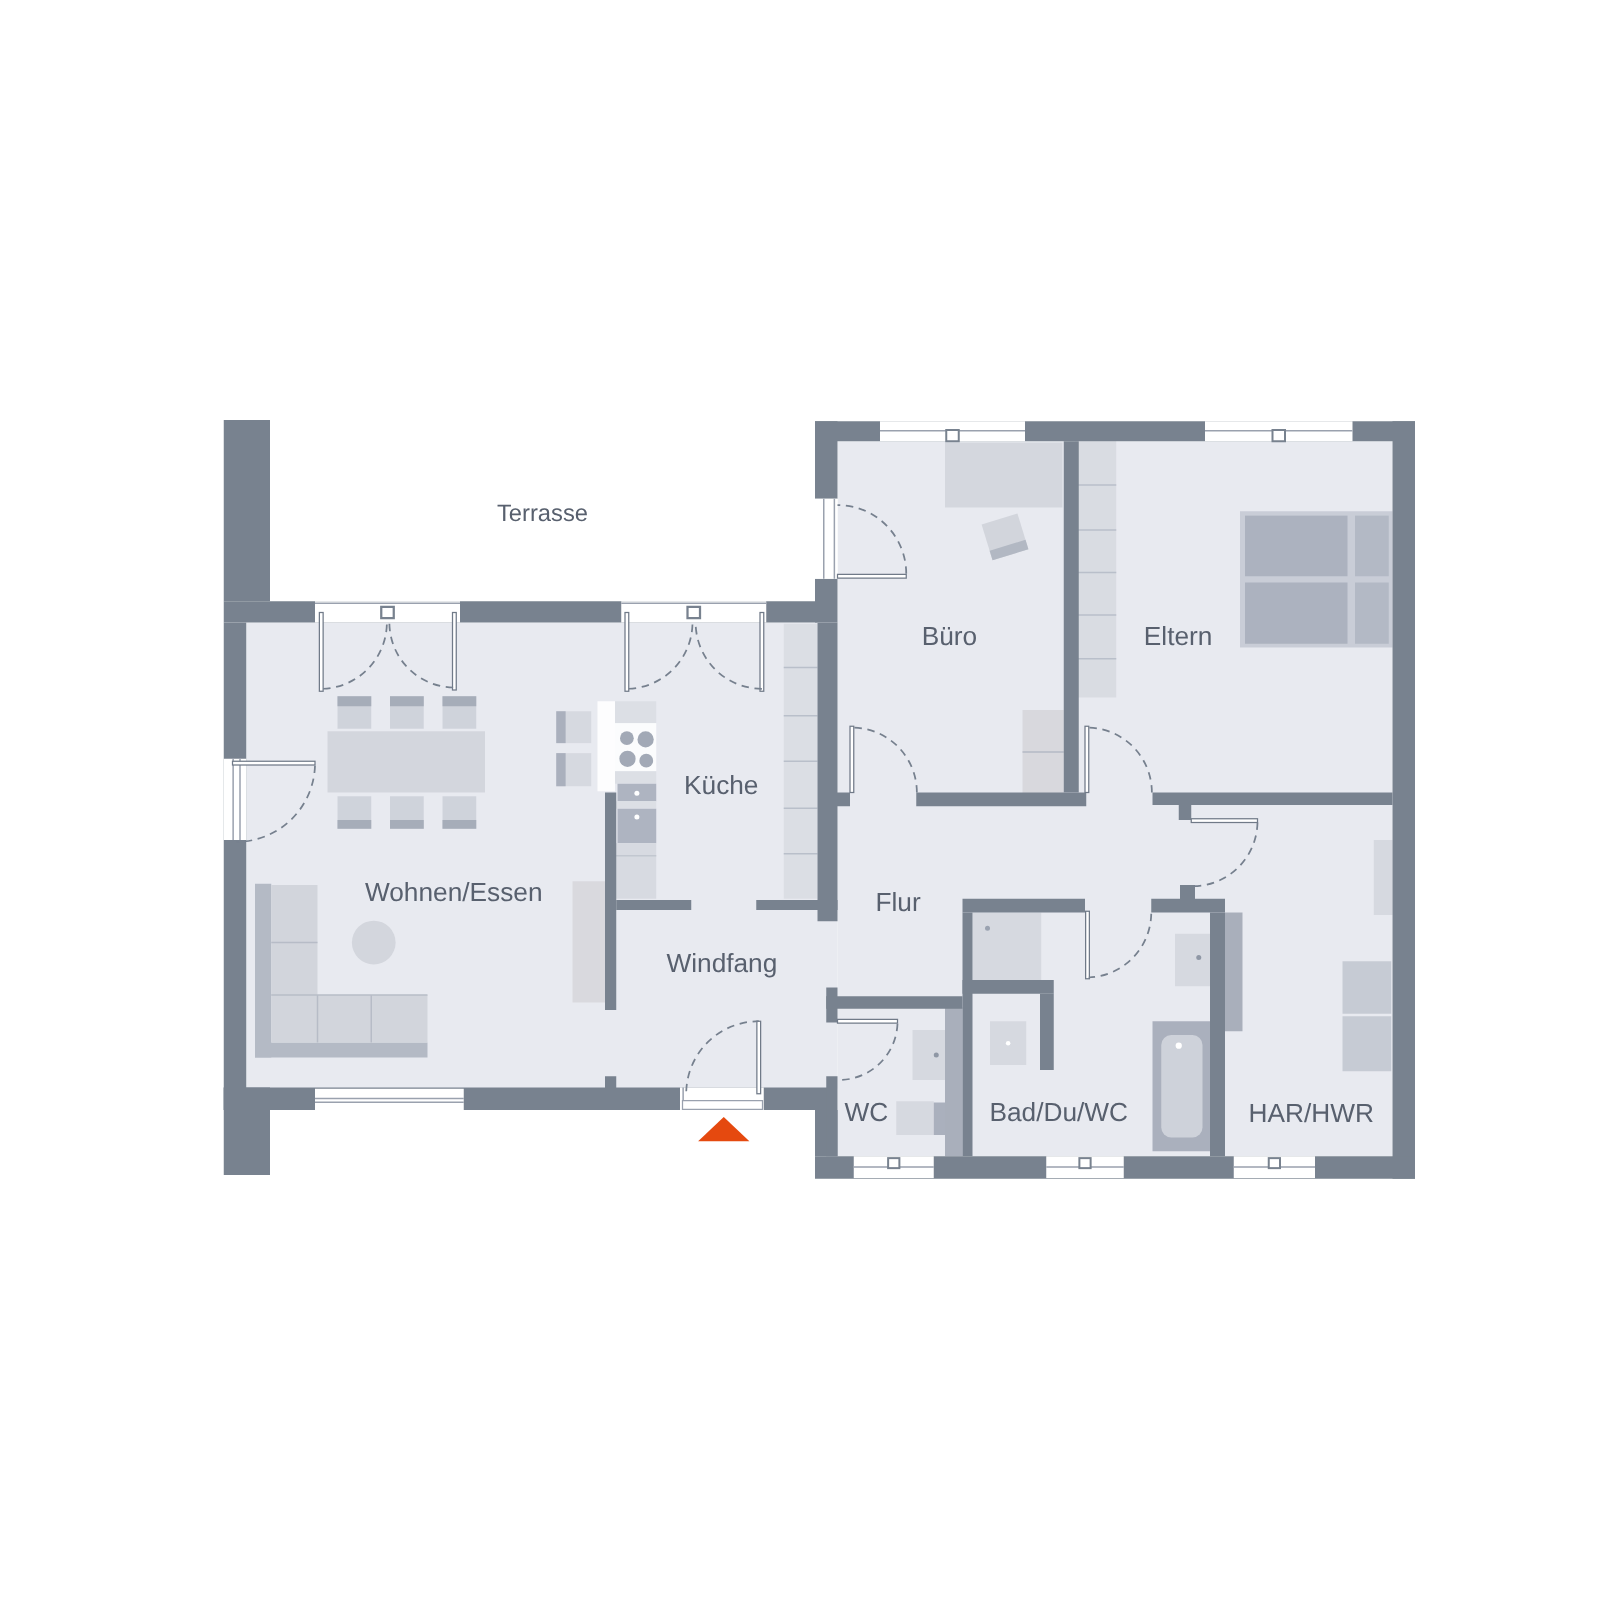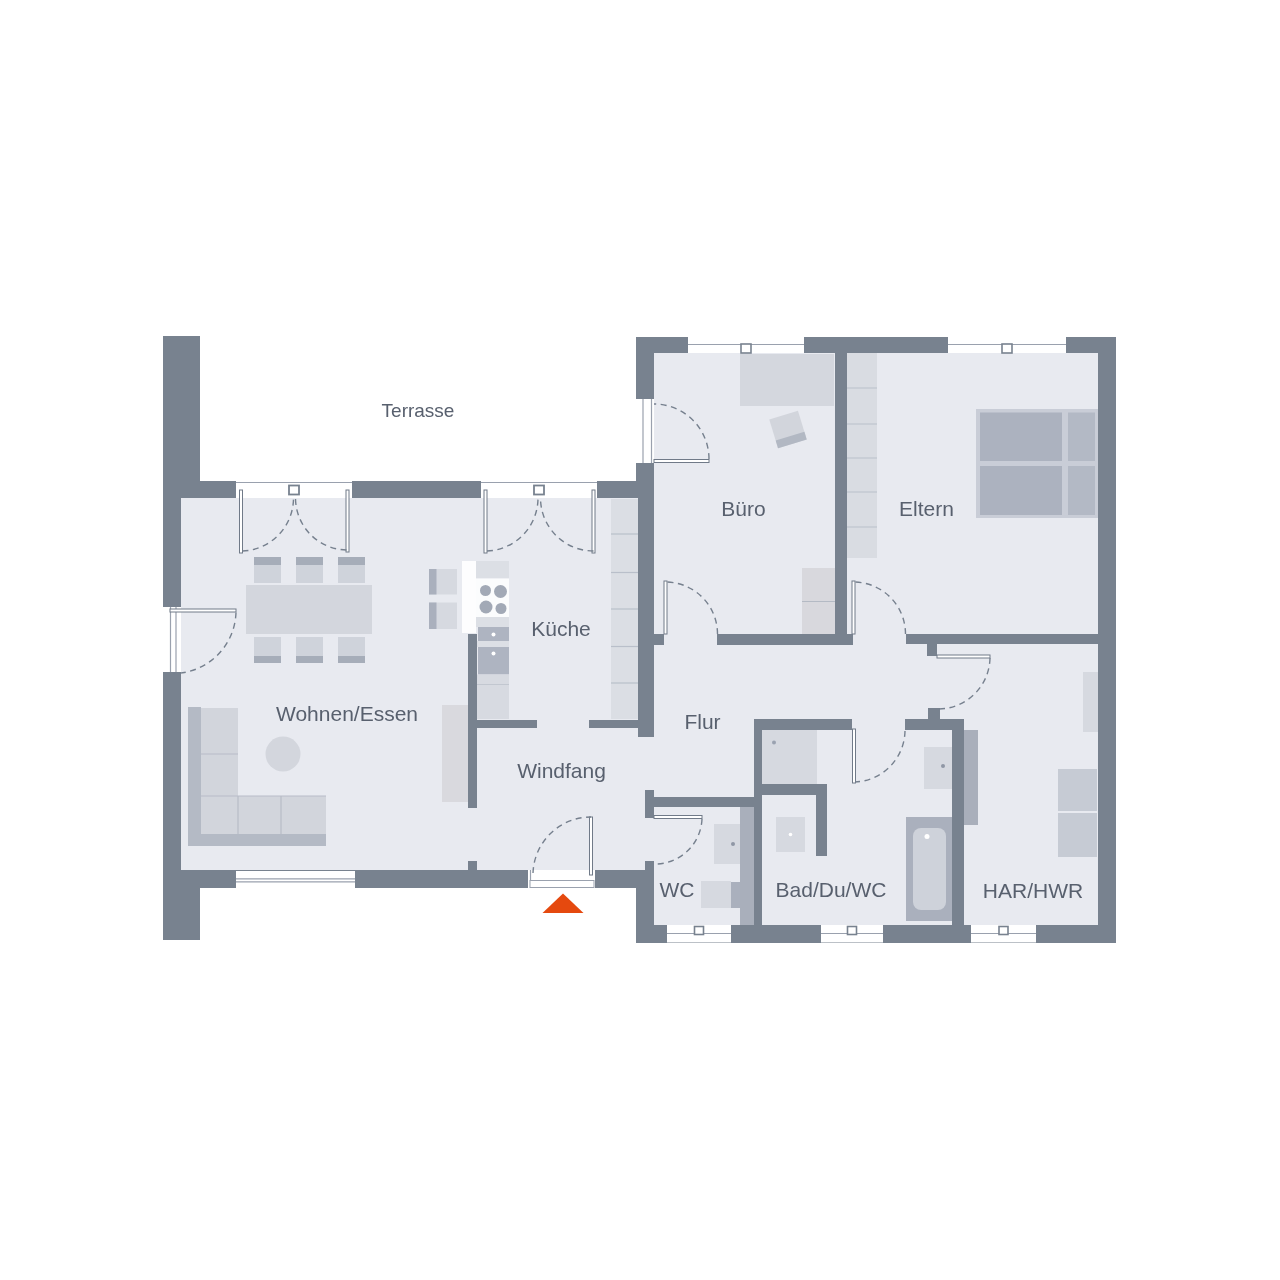--- a/index.html
+++ b/index.html
@@ -1,16 +1,16 @@
 <!DOCTYPE html>
 <html><head>
 <meta charset="utf-8">
 <style>
 html,body{margin:0;padding:0;background:#ffffff;}
-#c{width:1260px;height:1280px;position:relative;}
+#c{width:1260px;height:1280px;position:relative;padding-left:16px;}
 text{font-family:"Liberation Sans",sans-serif;fill:#58606e;}
 </style>
 </head>
 <body>
 <div id="c">
 <svg width="1280" height="1280" viewBox="0 0 1280 1280">
 
 <rect x="0" y="0" width="1280" height="1280" fill="#ffffff"></rect>
 
 <rect x="181" y="498" width="473" height="373" fill="#e8eaf0"></rect>

